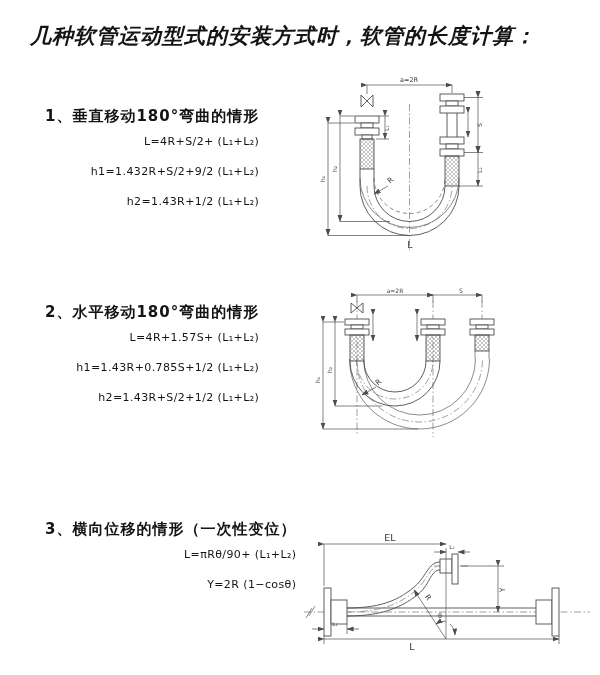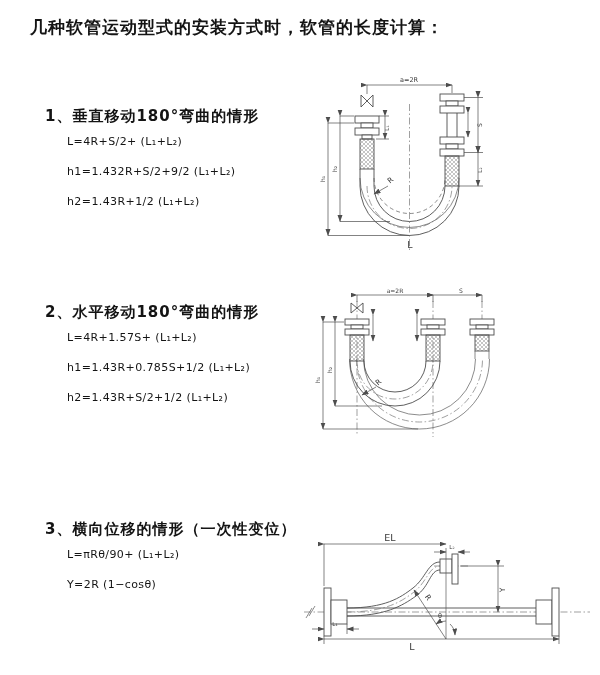--- a/index.html
+++ b/index.html
@@ -1,19 +1,19 @@
 <!DOCTYPE html>
 <html><head>
 <meta charset="utf-8">
 <style>
   html,body{margin:0;padding:0;background:#e8e8e8;}
   .page{position:relative;width:600px;height:675px;background:#ffffff;overflow:hidden;
         font-family:"DejaVu Sans",sans-serif;color:#141414;}
-  .title{position:absolute;left:30px;top:16px;font-size:17px;font-weight:bold;letter-spacing:1px;}
-  .sec{position:absolute;left:45px;}
+  .title{position:absolute;left:30px;top:22px;font-size:21px;font-weight:bold;letter-spacing:1px;font-style:italic;}
+  .sec{position:absolute;left:45px;text-align:right;}
   .sec .heading{font-size:15px;font-weight:bold;letter-spacing:1px;white-space:nowrap;}
   .sec .formula{margin-left:22px;margin-top:9px;height:21px;font-size:11px;
                 letter-spacing:.4px;white-space:nowrap;}
   .sec .formula:first-of-type{margin-top:8px;}
   .diag{position:absolute;}
   .diag svg{display:block;}
   .diag text{font-family:"DejaVu Sans",sans-serif;fill:#3a3a3a;}
   .ln{stroke:#4d4d4d;stroke-width:0.9;fill:none;}
   .thin{stroke:#5a5a5a;stroke-width:0.7;fill:none;}
   .dim{stroke:#4d4d4d;stroke-width:0.7;fill:none;}

